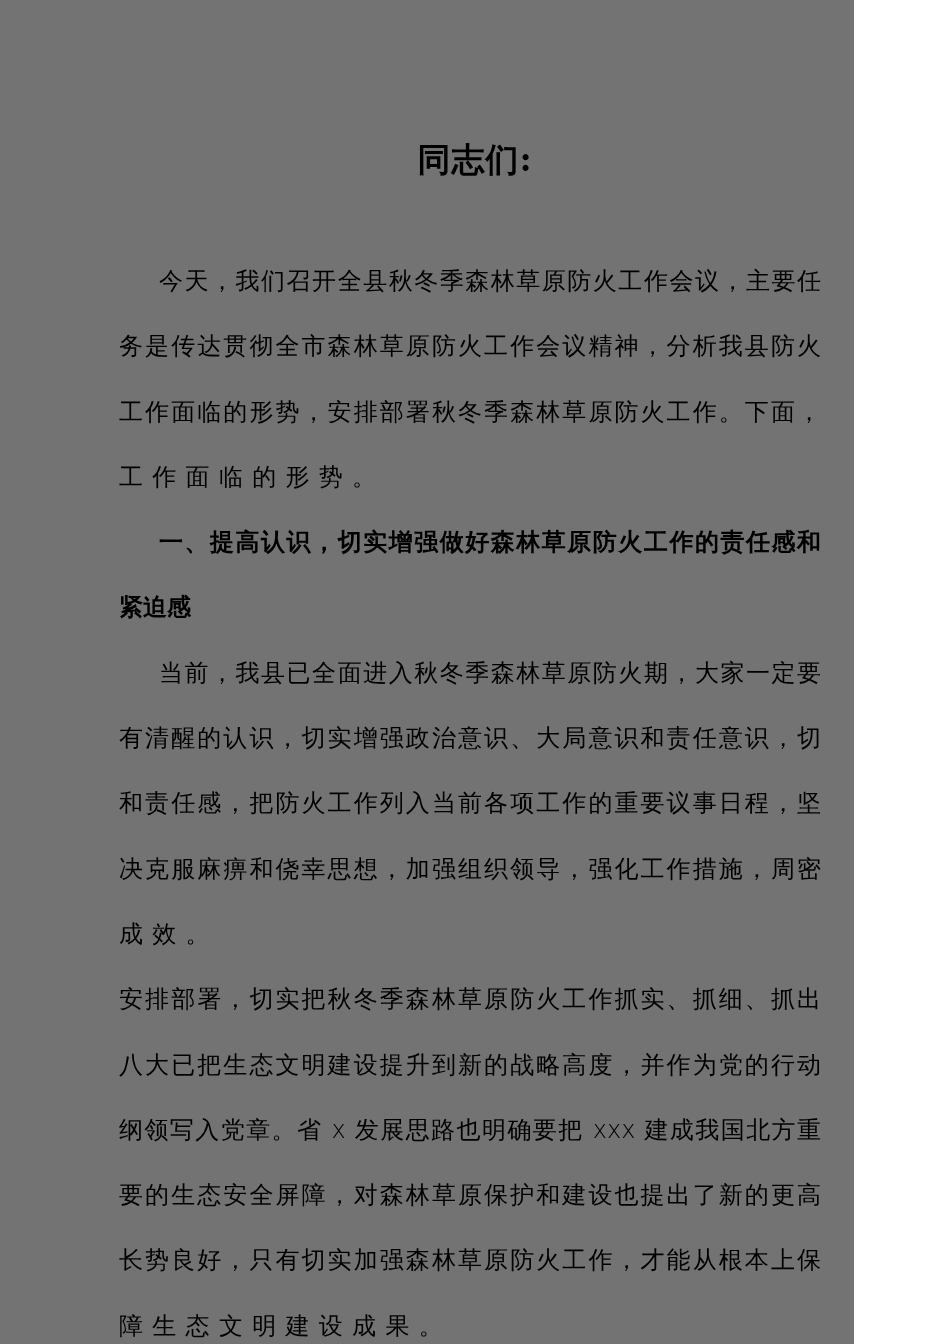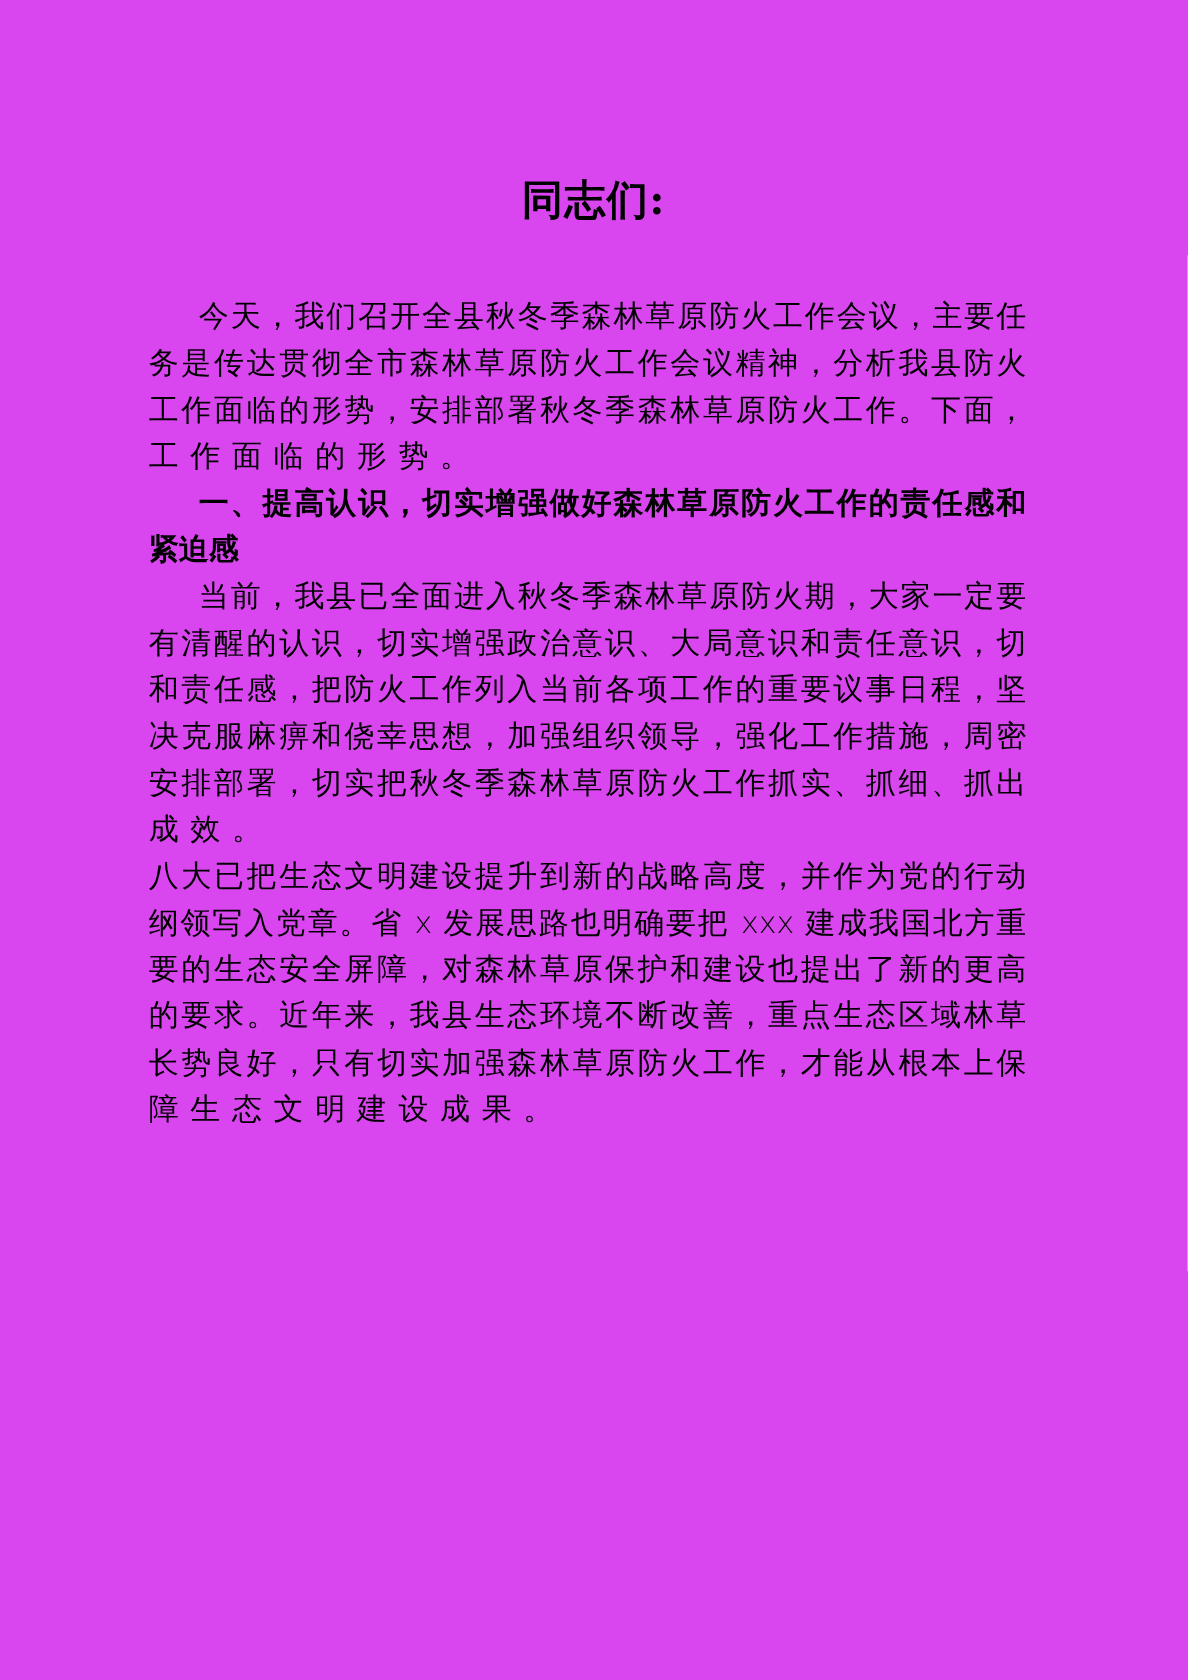--- a/index.html
+++ b/index.html
@@ -11,23 +11,23 @@
       width: 950px;
       height: 1344px;
       position: relative;
       overflow: hidden;
       color: #000000;
     }
     .page {
       position: absolute;
       left: 0;
       top: 0;
-      width: 950px;
+      width: 854px;
       height: 1344px;
-      background: #d946ef;
+      background: #737373;
     }
     .title {
       position: absolute;
       left: 0;
       top: 136px;
       width: 950px;
       text-align: center;
       font-family: "DejaVu Serif", "Liberation Serif", serif;
       font-weight: bold;
       font-size: 33px;
@@ -44,20 +44,21 @@
       display: block;
       height: 37.3px;
       line-height: 37.3px;
       font-family: "DejaVu Sans", "Liberation Sans", sans-serif;
       font-size: 24px;
       white-space: nowrap;
       text-align: justify;
       text-align-last: justify;
       font-weight: 300;
       letter-spacing: 0;
+      margin-top: 28px;
     }
     .line.last {
       text-align-last: left;
       text-align: left;
       letter-spacing: 9.3px;
     }
     .line.indent {
       padding-left: 40px;
     }
     .heading .line {
@@ -93,27 +94,26 @@
     <div class="para heading">
       <span class="line indent">一、提高认识，切实增强做好森林草原防火工作的责任感和</span>
       <span class="line last">紧迫感</span>
     </div>
 
     <div class="para">
       <span class="line indent">当前，我县已全面进入秋冬季森林草原防火期，大家一定要</span>
       <span class="line">有清醒的认识，切实增强政治意识、大局意识和责任意识，切</span>
       <span class="line">和责任感，把防火工作列入当前各项工作的重要议事日程，坚</span>
       <span class="line">决克服麻痹和侥幸思想，加强组织领导，强化工作措施，周密</span>
+      <span class="line last">成效。</span>
       <span class="line">安排部署，切实把秋冬季森林草原防火工作抓实、抓细、抓出</span>
-      <span class="line last">成效。</span>
     </div>
 
     <div class="para">
       <span class="line">八大已把生态文明建设提升到新的战略高度，并作为党的行动</span>
       <span class="line">纲领写入党章。省 x 发展思路也明确要把 xxx 建成我国北方重</span>
       <span class="line">要的生态安全屏障，对森林草原保护和建设也提出了新的更高</span>
-      <span class="line">的要求。近年来，我县生态环境不断改善，重点生态区域林草</span>
       <span class="line">长势良好，只有切实加强森林草原防火工作，才能从根本上保</span>
       <span class="line last">障生态文明建设成果。</span>
     </div>
 
   </div>
 </div>
 
 </body></html>

